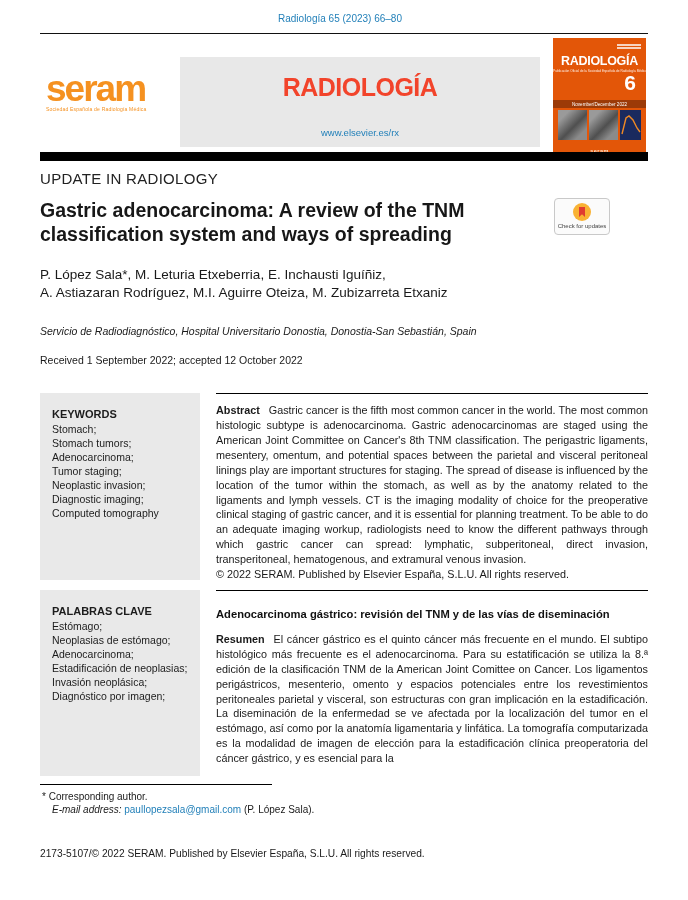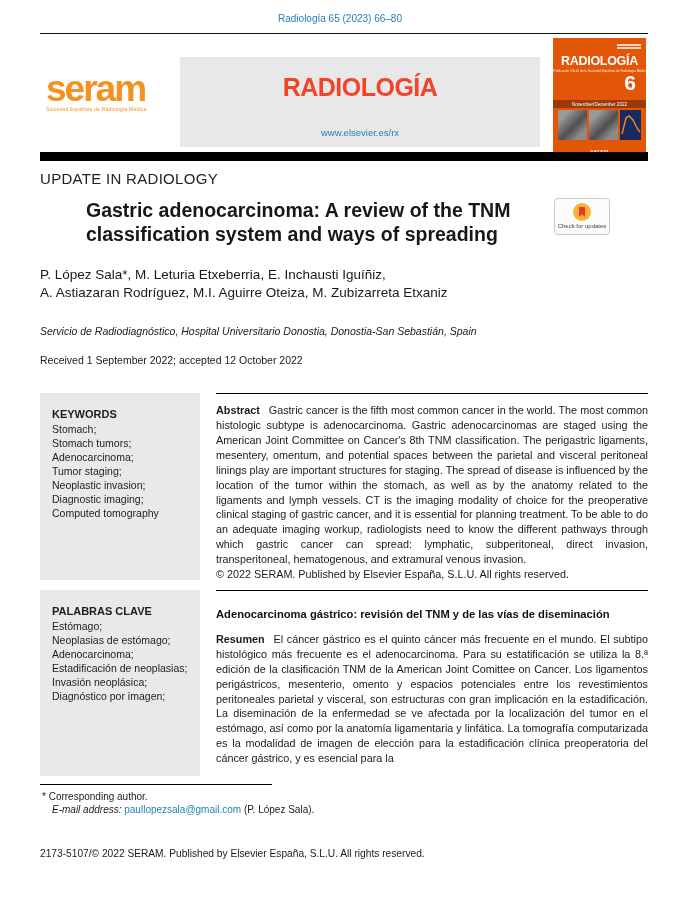--- a/index.html
+++ b/index.html
@@ -40,21 +40,21 @@
   .cov-chart { width: 22px; height: 30px; background: #1a2a5e; position: relative; }
   .cov-chart svg { position: absolute; inset: 0; }
   .cover-publisher { position: absolute; bottom: 3px; left: 0; right: 0; text-align: center;
                      font-size: 5.5px; font-weight: bold; color: #ffe1c9; letter-spacing: 0.5px; }
 
   .black-bar { position: absolute; left: 40px; right: 40px; top: 152px; height: 9px; background: #000; }
 
   
   .main { position: absolute; top: 170px; left: 40px; right: 40px; }
   .section-label { font-size: 15px; letter-spacing: 0.3px; color: #222; }
-  .title { margin-top: 11px; font-size: 19.5px; font-weight: 600; color: #171717; line-height: 1.25; margin-left: 46px; }
+  .title { margin-top: 11px; font-size: 19.5px; font-weight: 600; color: #171717; line-height: 1.25; }
   .check-badge { position: absolute; left: 514px; top: 28px; width: 56px; background: #fbfbfb;
                  border: 1px solid #c9c9c9; border-radius: 4px; padding: 4px 2px 3px; text-align: center;
                  cursor: pointer; }
   .badge-circle { width: 18px; height: 18px; border-radius: 50%; background: #f9b234; margin: 0 auto 2px;
                   display: flex; align-items: center; justify-content: center; }
   .badge-text { font-size: 6px; color: #444; line-height: 1.25; }
 
   .authors { margin-top: 19px; font-size: 13.5px; font-weight: normal; color: #1a1a1a; line-height: 1.35; }
   .affiliation { margin-top: 23px; font-size: 10.5px; font-style: italic; color: #1a1a1a; }
   .received { margin-top: 17px; font-size: 10.5px; color: #1a1a1a; }

